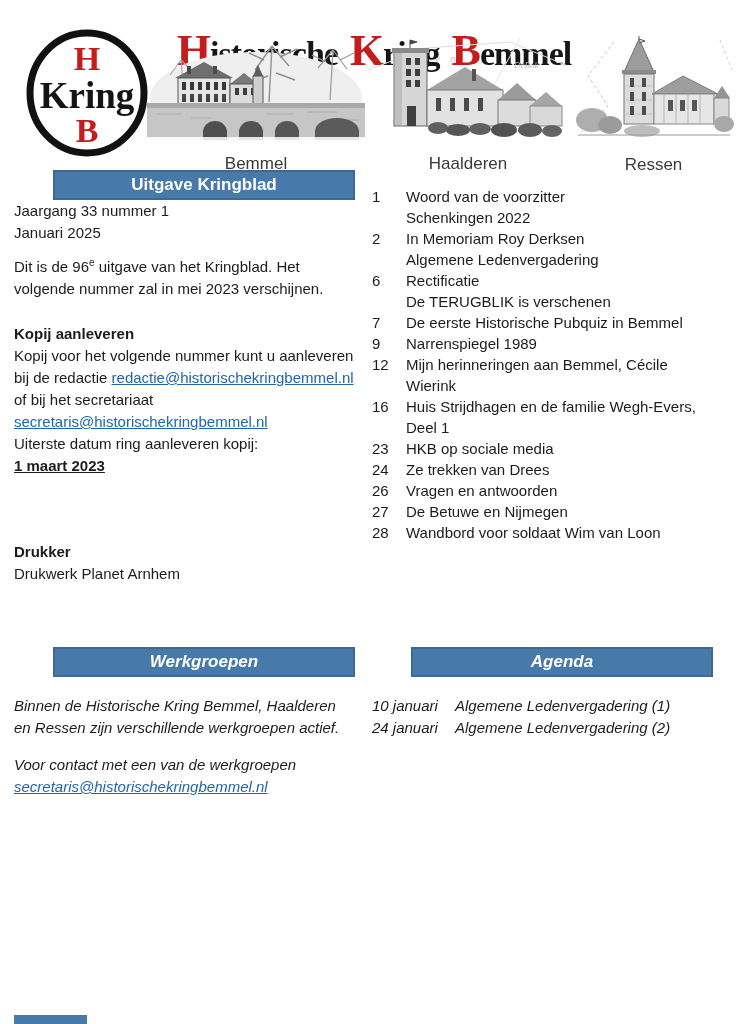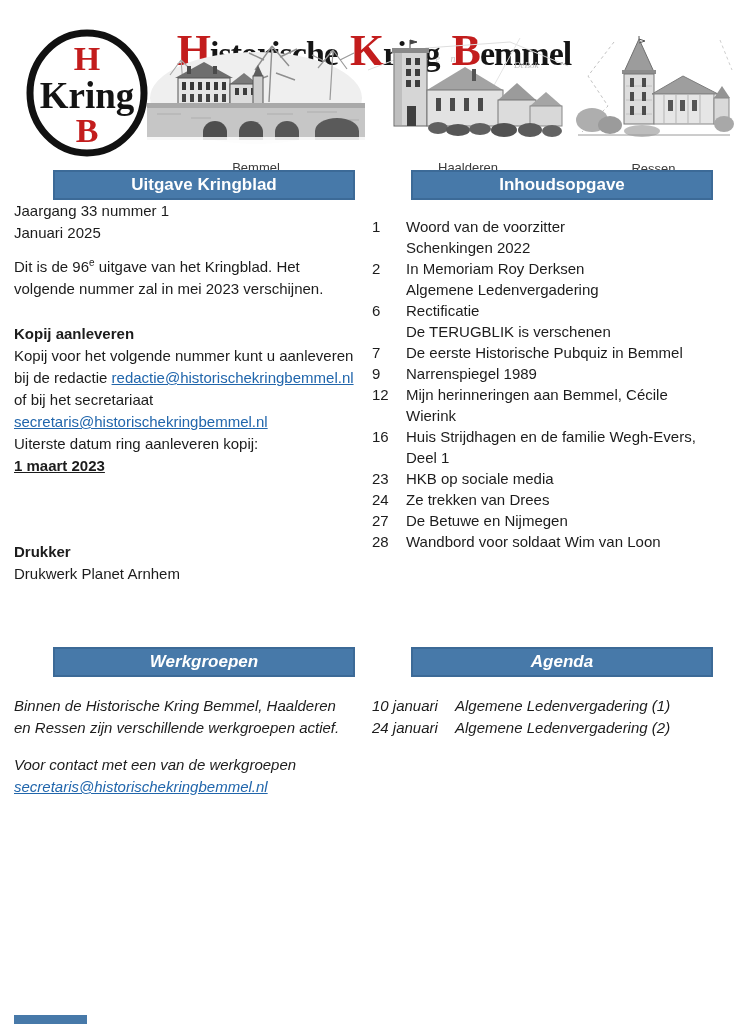--- a/index.html
+++ b/index.html
@@ -19,21 +19,21 @@
   .masthead{position:absolute;left:0;top:0;width:737px;height:166px;}
   .logo{position:absolute;left:24px;top:28px;width:126px;height:130px;}
   .title{
     position:absolute;left:148px;top:2px;width:452px;text-align:center;
     font-family:"Liberation Serif",serif;font-weight:bold;font-size:34px;
     letter-spacing:-1px;color:#151515;white-space:nowrap;
   }
   .title .word{margin:0 6px;}
   .title .initial{color:var(--title-red);font-size:44px;}
   .photo{position:absolute;margin:0;text-align:center;}
-  .photo figcaption{font-size:13px;color:#3a3a3a;margin-top:11px;}
+  .photo figcaption{font-size:17px;color:#3a3a3a;margin-top:5px;}
   .photo-bemmel{left:147px;top:40px;width:218px;}
   .photo-haalderen{left:368px;top:38px;width:200px;}
   .photo-ressen{left:572px;top:36px;width:163px;}
   
   .bar{
     height:30px;background:var(--accent);border:2px solid var(--accent-border);
     color:#fff;font-weight:bold;font-size:17px;
     display:flex;align-items:center;justify-content:center;margin-left:39px;
   }
   .col-left{position:absolute;left:14px;width:341px;}
@@ -216,23 +216,20 @@
         <span class="deadline">1 maart 2023</span>
       </p>
       <p class="drukker">
         <span class="bold">Drukker</span><br>
         <span>Drukwerk Planet Arnhem</span>
       </p>
     </div>
   </section>
 
   <section class="col-right row1">
-    <div class="bar">
-      <span>Inhoudsopgave</span>
-    </div>
     <div class="toc">
       <div class="toc-row">
           <span class="toc-num">1</span>
           <span class="toc-text">Woord van de voorzitter
 Schenkingen 2022</span>
         </div>
         <div class="toc-row">
           <span class="toc-num">2</span>
           <span class="toc-text">In Memoriam Roy Derksen
 Algemene Ledenvergadering</span>
@@ -262,20 +259,24 @@
         </div>
         <div class="toc-row">
           <span class="toc-num">23</span>
           <span class="toc-text">HKB op sociale media</span>
         </div>
         <div class="toc-row">
           <span class="toc-num">24</span>
           <span class="toc-text">Ze trekken van Drees</span>
         </div>
         <div class="toc-row">
+          <span class="toc-num">26</span>
+          <span class="toc-text">Vragen en antwoorden</span>
+        </div>
+        <div class="toc-row">
           <span class="toc-num">27</span>
           <span class="toc-text">De Betuwe en Nijmegen</span>
         </div>
         <div class="toc-row">
           <span class="toc-num">28</span>
           <span class="toc-text">Wandbord voor soldaat Wim van Loon</span>
         </div>
     </div>
   </section>
 

